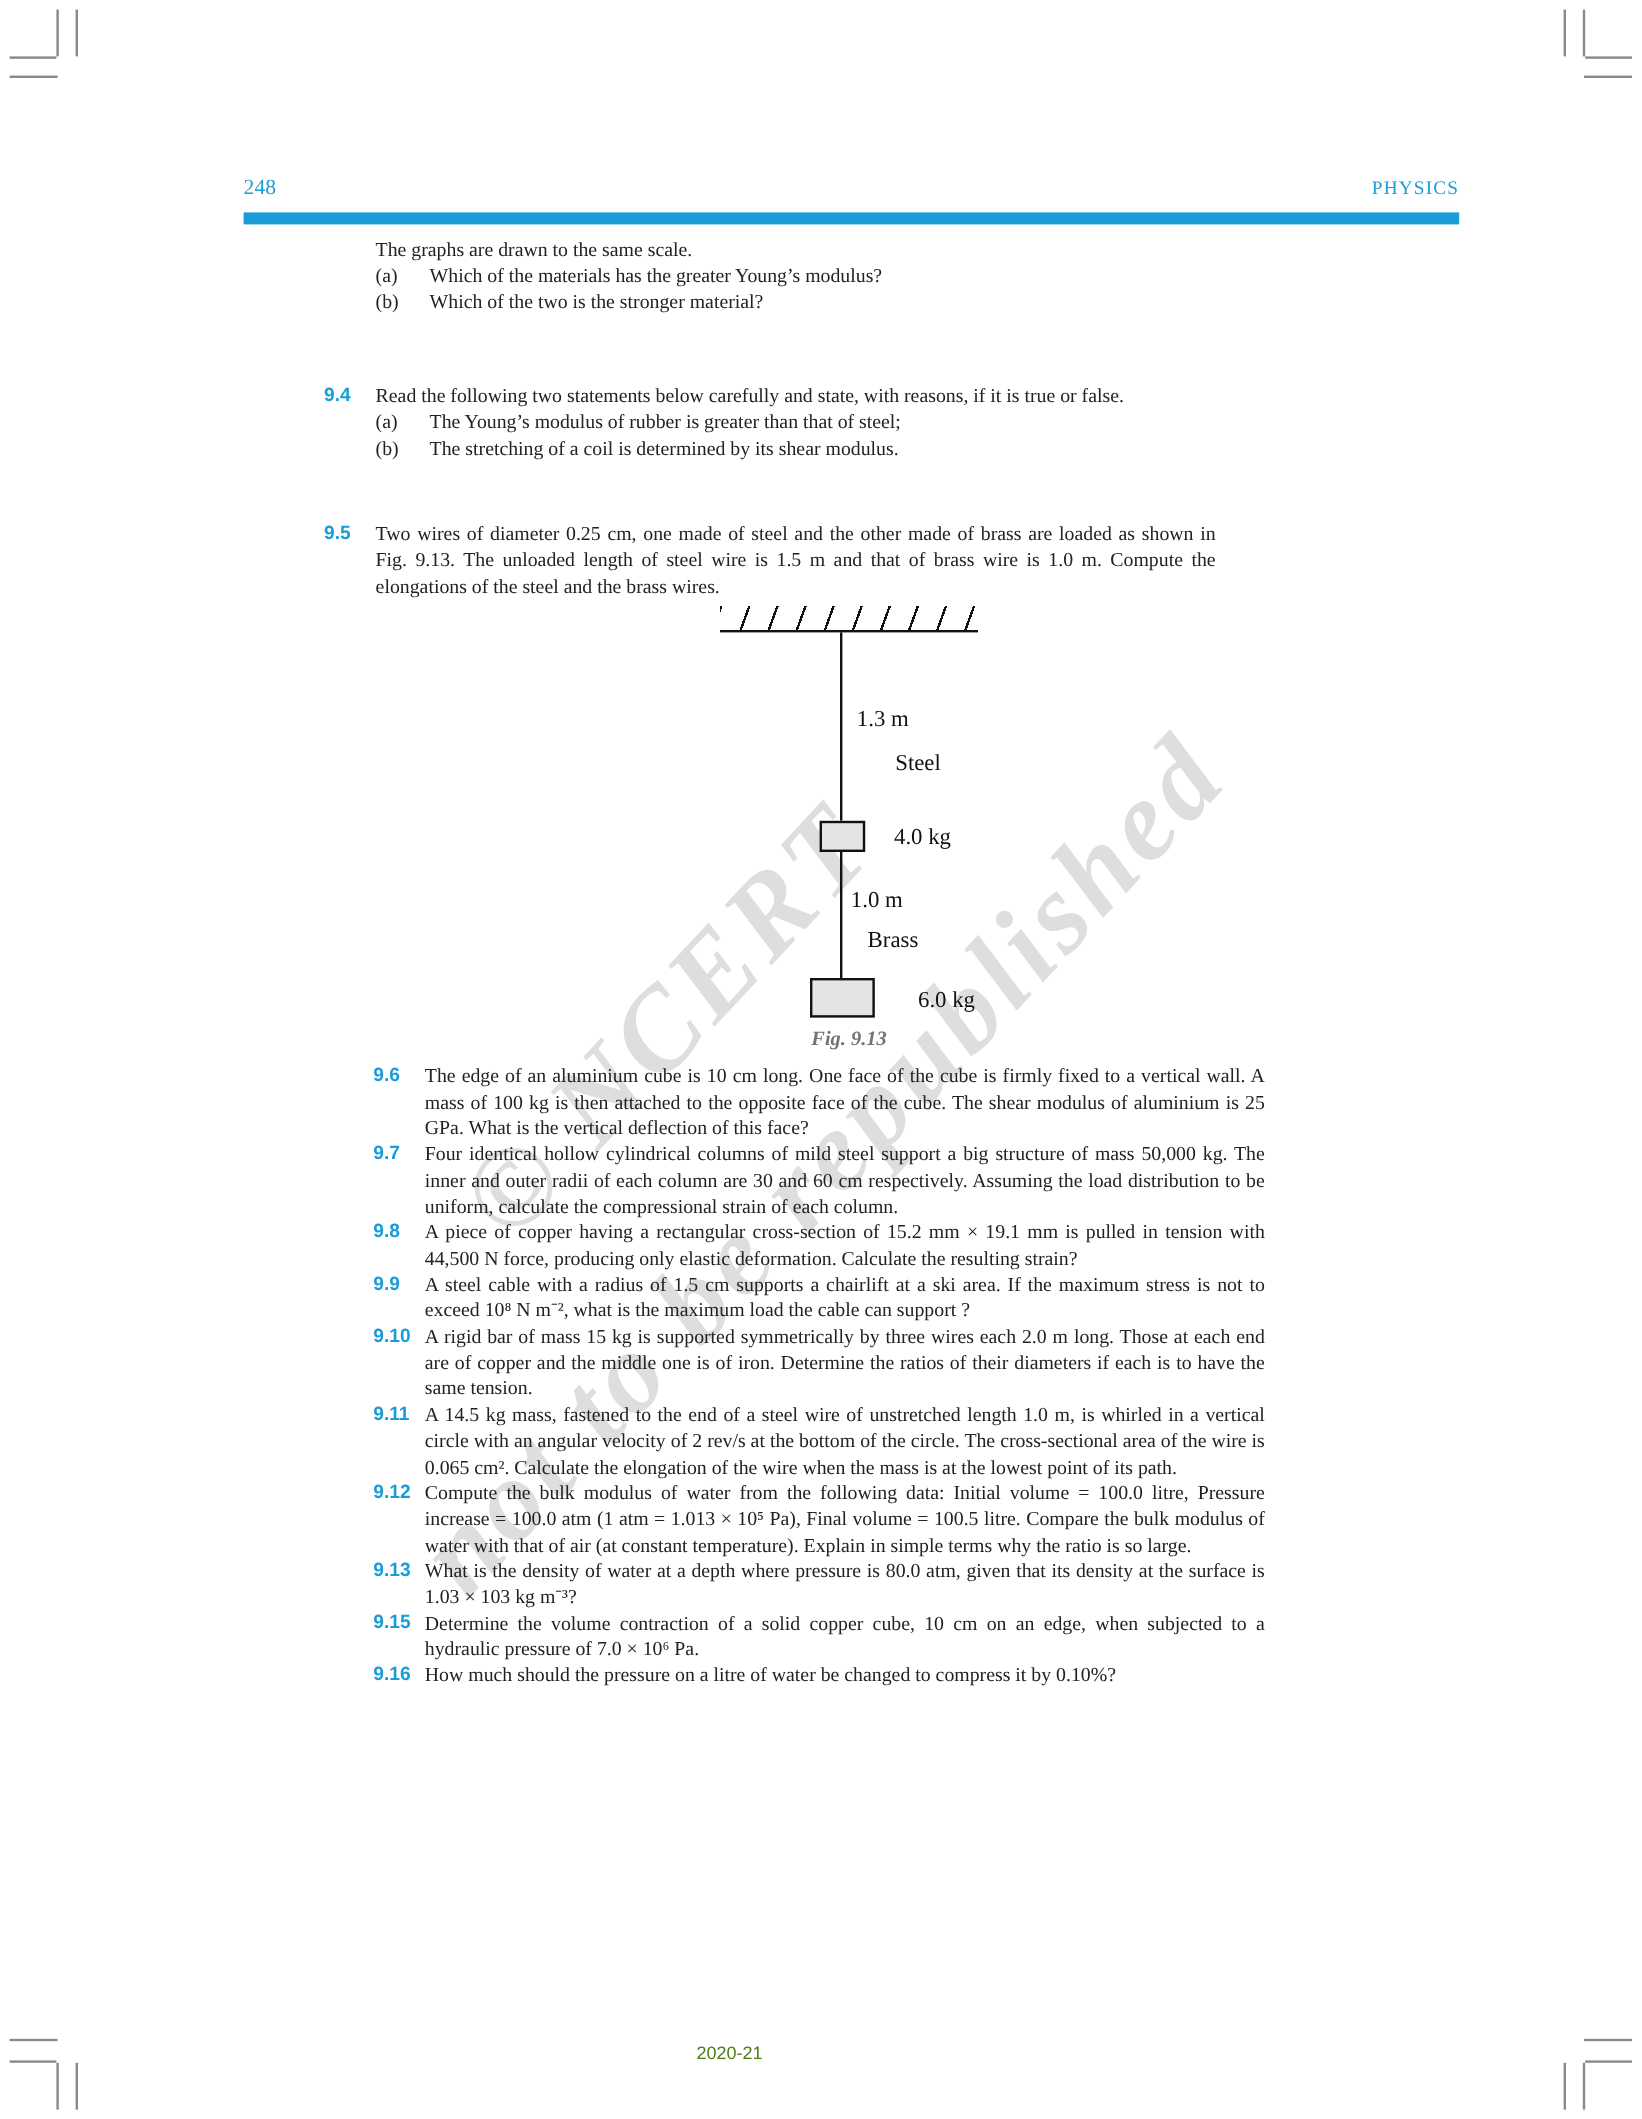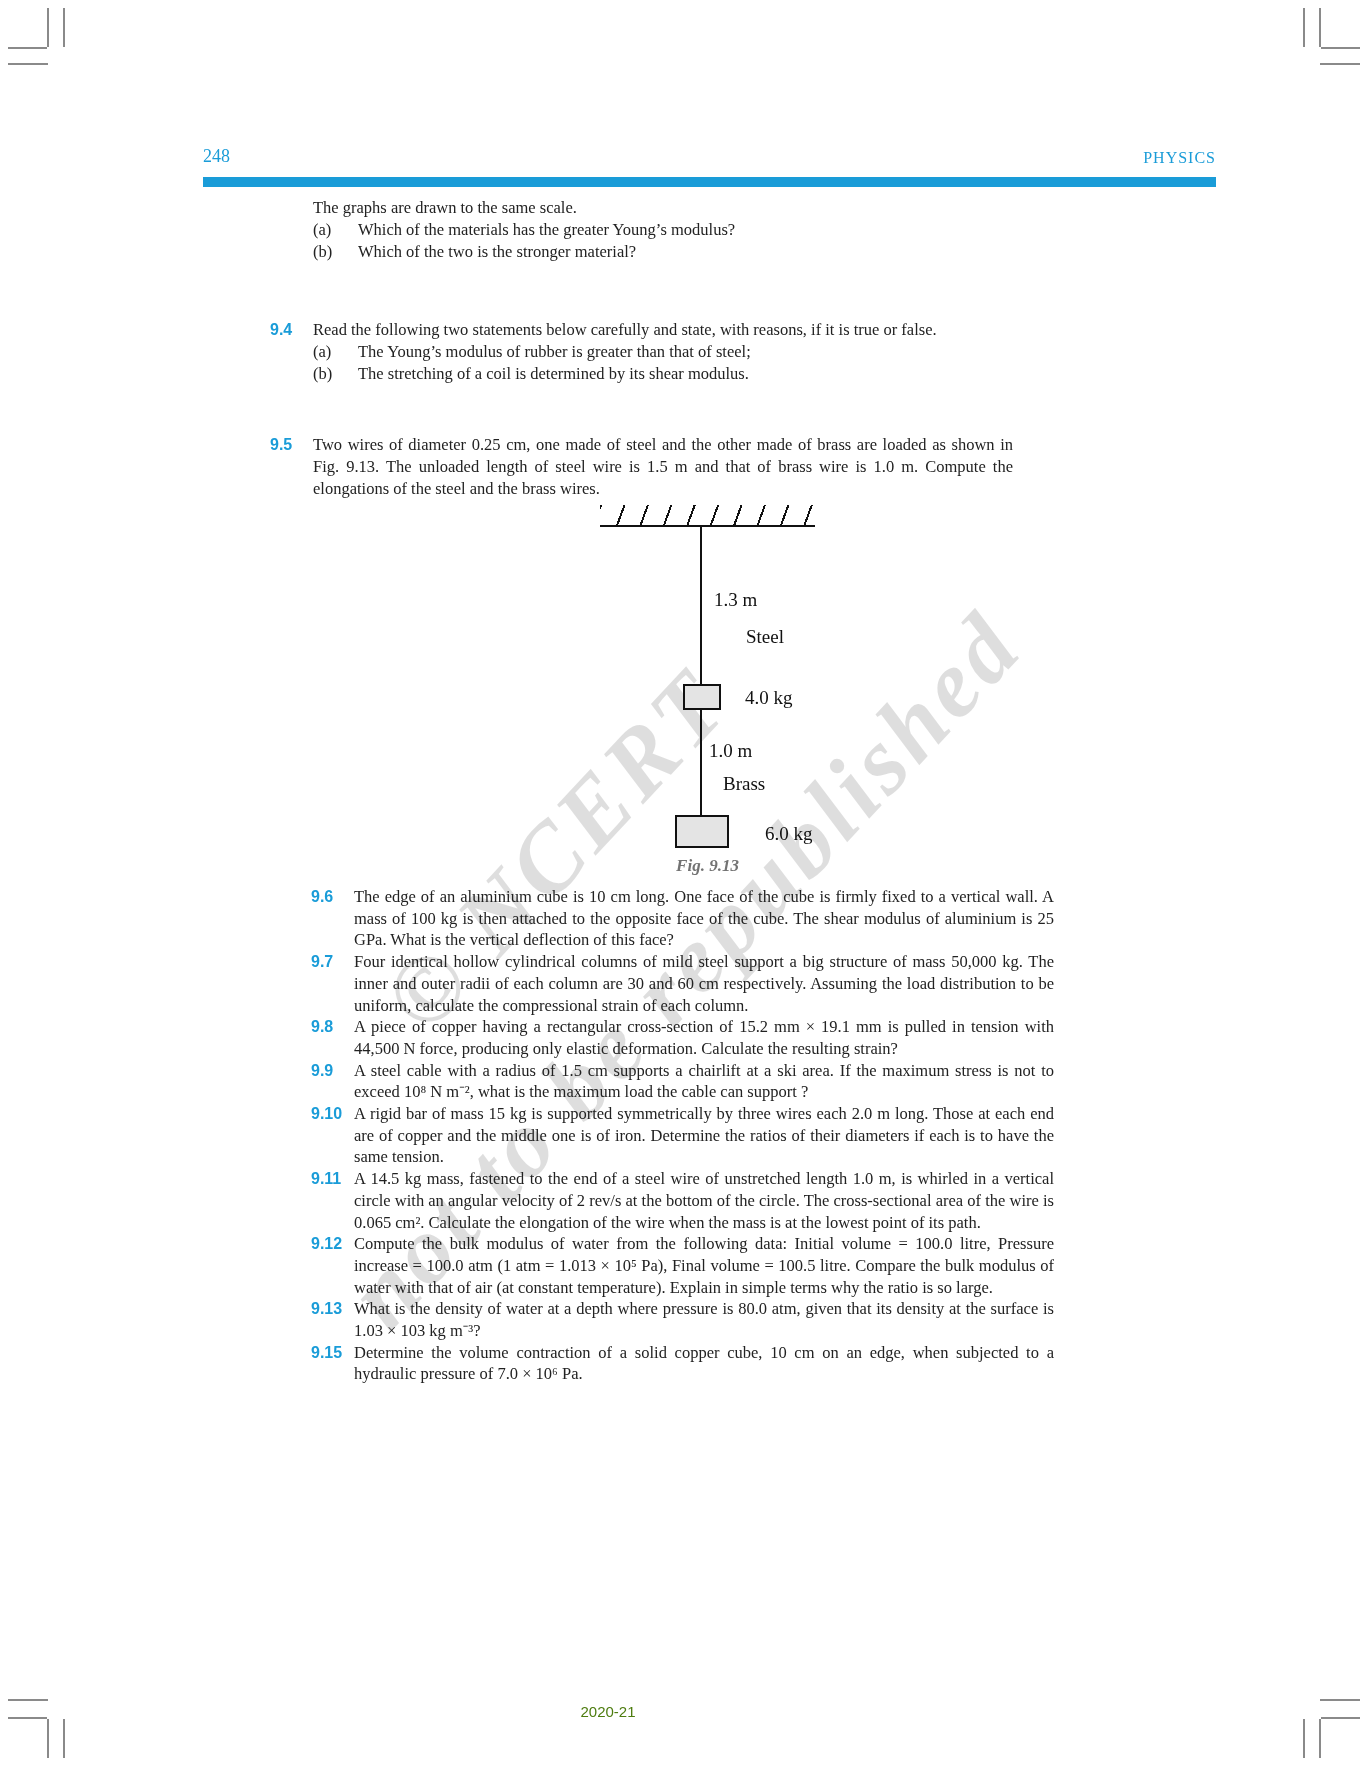--- a/index.html
+++ b/index.html
@@ -172,17 +172,21 @@
       <div class="ptext">Compute the bulk modulus of water from the following data: Initial volume = 100.0 litre, Pressure increase = 100.0 atm (1 atm = 1.013 × 10⁵ Pa), Final volume = 100.5 litre. Compare the bulk modulus of water with that of air (at constant temperature). Explain in simple terms why the ratio is so large.</div>
     </div>
     <div class="prob">
       <div class="pnum">9.13</div>
       <div class="ptext">What is the density of water at a depth where pressure is 80.0 atm, given that its density at the surface is 1.03 × 103 kg m⁻³?</div>
     </div>
     <div class="prob">
       <div class="pnum">9.15</div>
       <div class="ptext">Determine the volume contraction of a solid copper cube, 10 cm on an edge, when subjected to a hydraulic pressure of 7.0 × 10⁶ Pa.</div>
     </div>
+    <div class="prob">
+      <div class="pnum">9.16</div>
+      <div class="ptext">How much should the pressure on a litre of water be changed to compress it by 0.10%?</div>
+    </div>
   </div>
 
   <div class="footer">2020-21</div>
 
 </div>
 
 </body></html>

